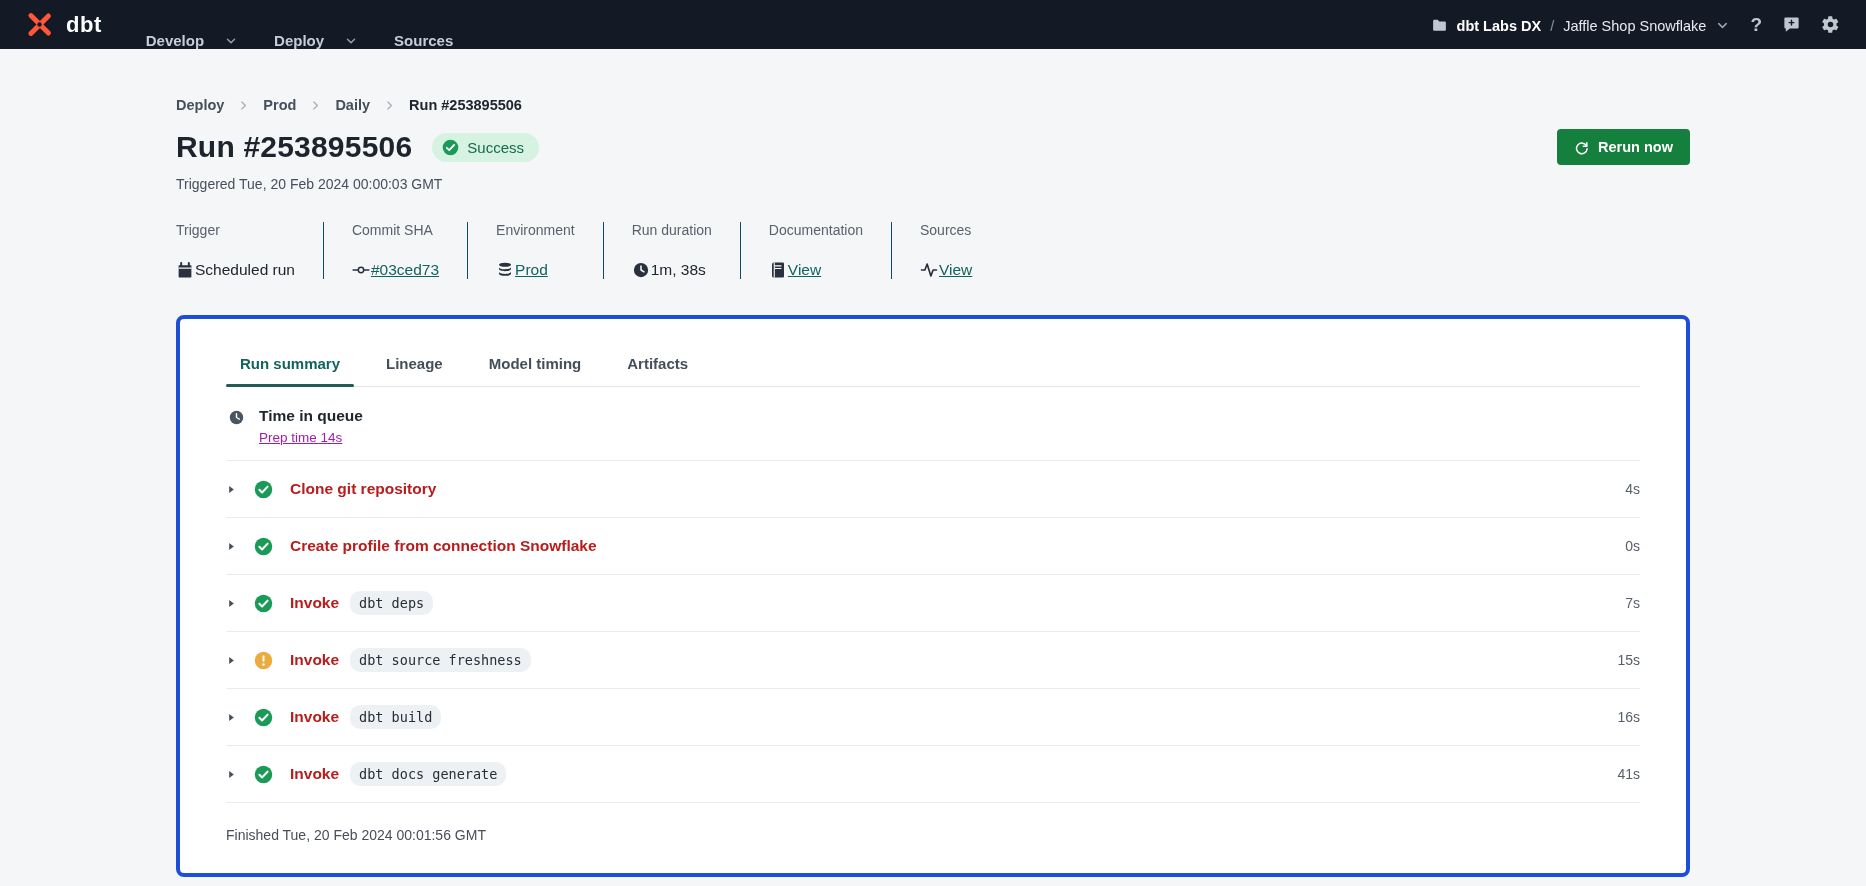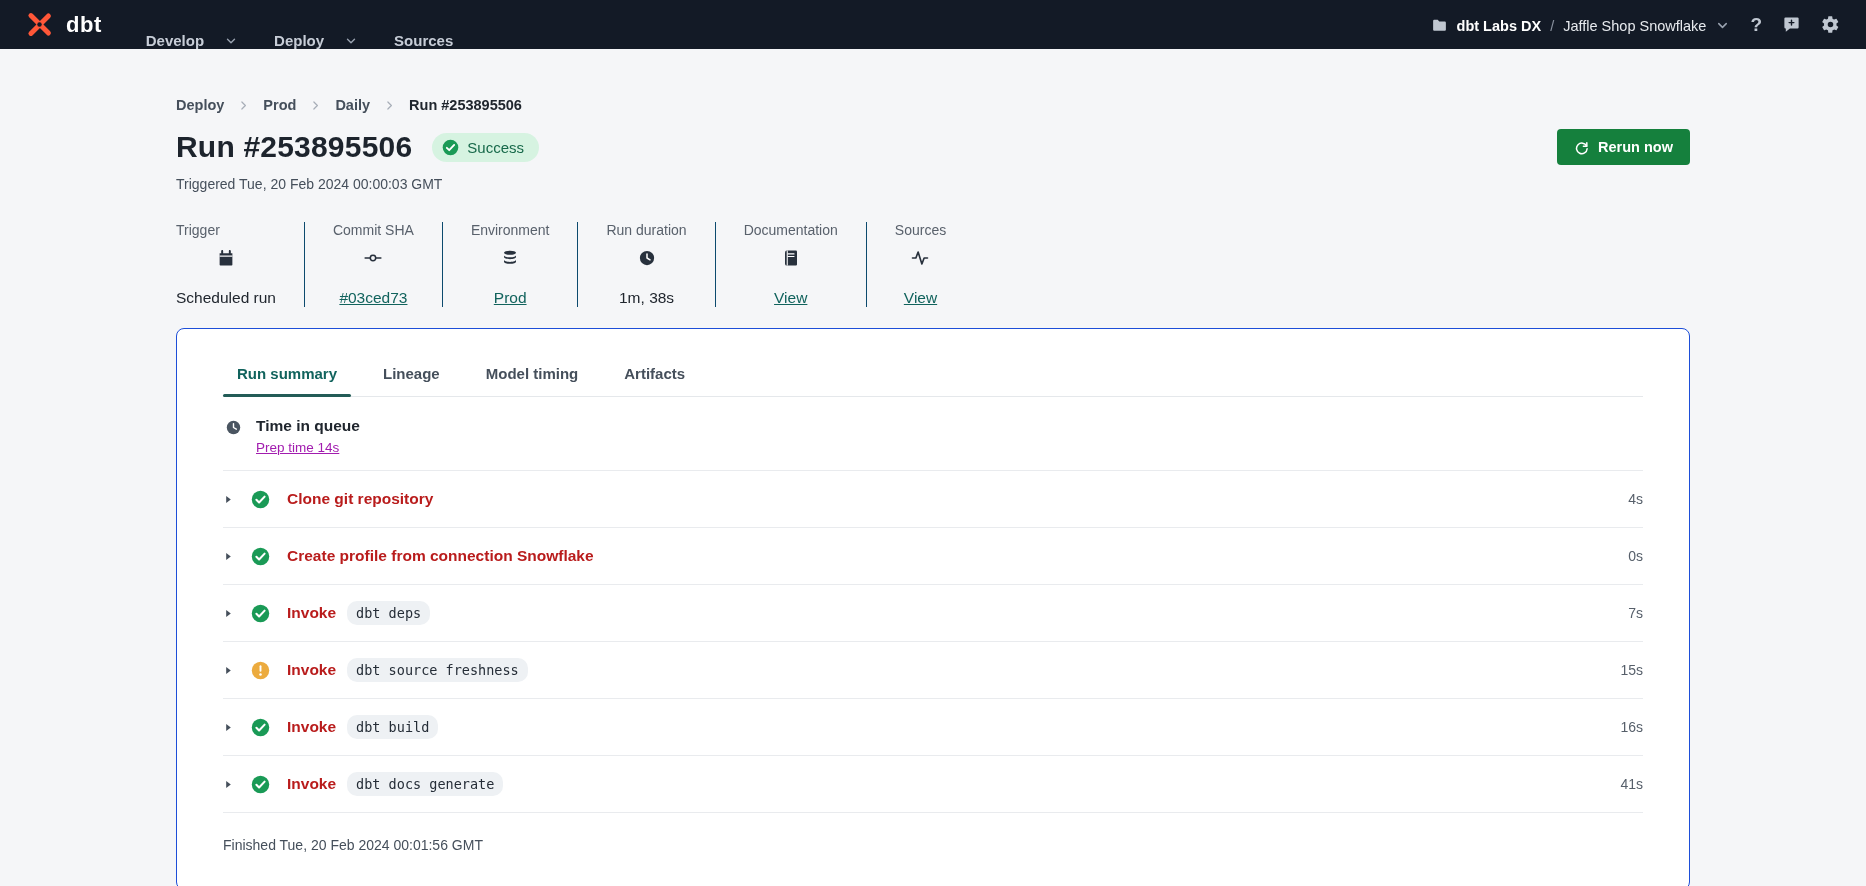--- a/index.html
+++ b/index.html
@@ -49,28 +49,28 @@
     margin-left:auto; display:flex; align-items:center; gap:9px;
     background:#15803d; color:#fff; border:none; border-radius:4px;
     font-family:"Liberation Sans",sans-serif;
     font-size:14.5px; font-weight:700; padding:10px 17px; cursor:pointer;
   }
   .triggered { margin-top:11px; font-size:14px; color:#454f5b; }
 
   .meta-row { margin-top:30px; display:flex; }
   .meta-col { padding:0 28px; border-left:1px solid #0c4a6e; }
   .meta-col:first-child { padding-left:0; border-left:none; }
-  .meta-label { font-size:14px; color:#59616c; margin-bottom:11px; }
-  .meta-value { display:flex; align-items:center; gap:22px; font-size:15.5px; color:#20262e;flex-direction:column; }
+  .meta-label { font-size:14px; color:#59616c; margin-bottom:23px; }
+  .meta-value { display:flex; align-items:center; gap:1px; font-size:15.5px; color:#20262e; }
   .meta-value .mv-icon { color:#28313d; }
   .meta-value.link .mv-text { color:#11635d; text-decoration:underline; cursor:pointer; }
 
   
   .card {
-    margin-top:21px; background:#fff; border:1px solid #1d4ed8;
+    margin-top:36px; background:#fff; border:4px solid #1d4ed8;
     border-radius:8px; padding:24px 46px 28px; min-height:562px;
   }
   .tabs { display:flex; border-bottom:1px solid #e5e8eb; }
   .tab { padding:12px 14px 14px; margin-right:18px; font-size:15px; font-weight:700;
          color:#454f5b; position:relative; cursor:pointer; }
   .tab.active { color:#11635d; }
   .tab.active::after { content:""; position:absolute; left:0; right:0; bottom:-1px;
          height:3px; background:#235c57; border-radius:2px; }
 
   .queue-row { display:flex; gap:14px; padding:20px 2px 15px; border-bottom:1px solid #e9ebee; }

